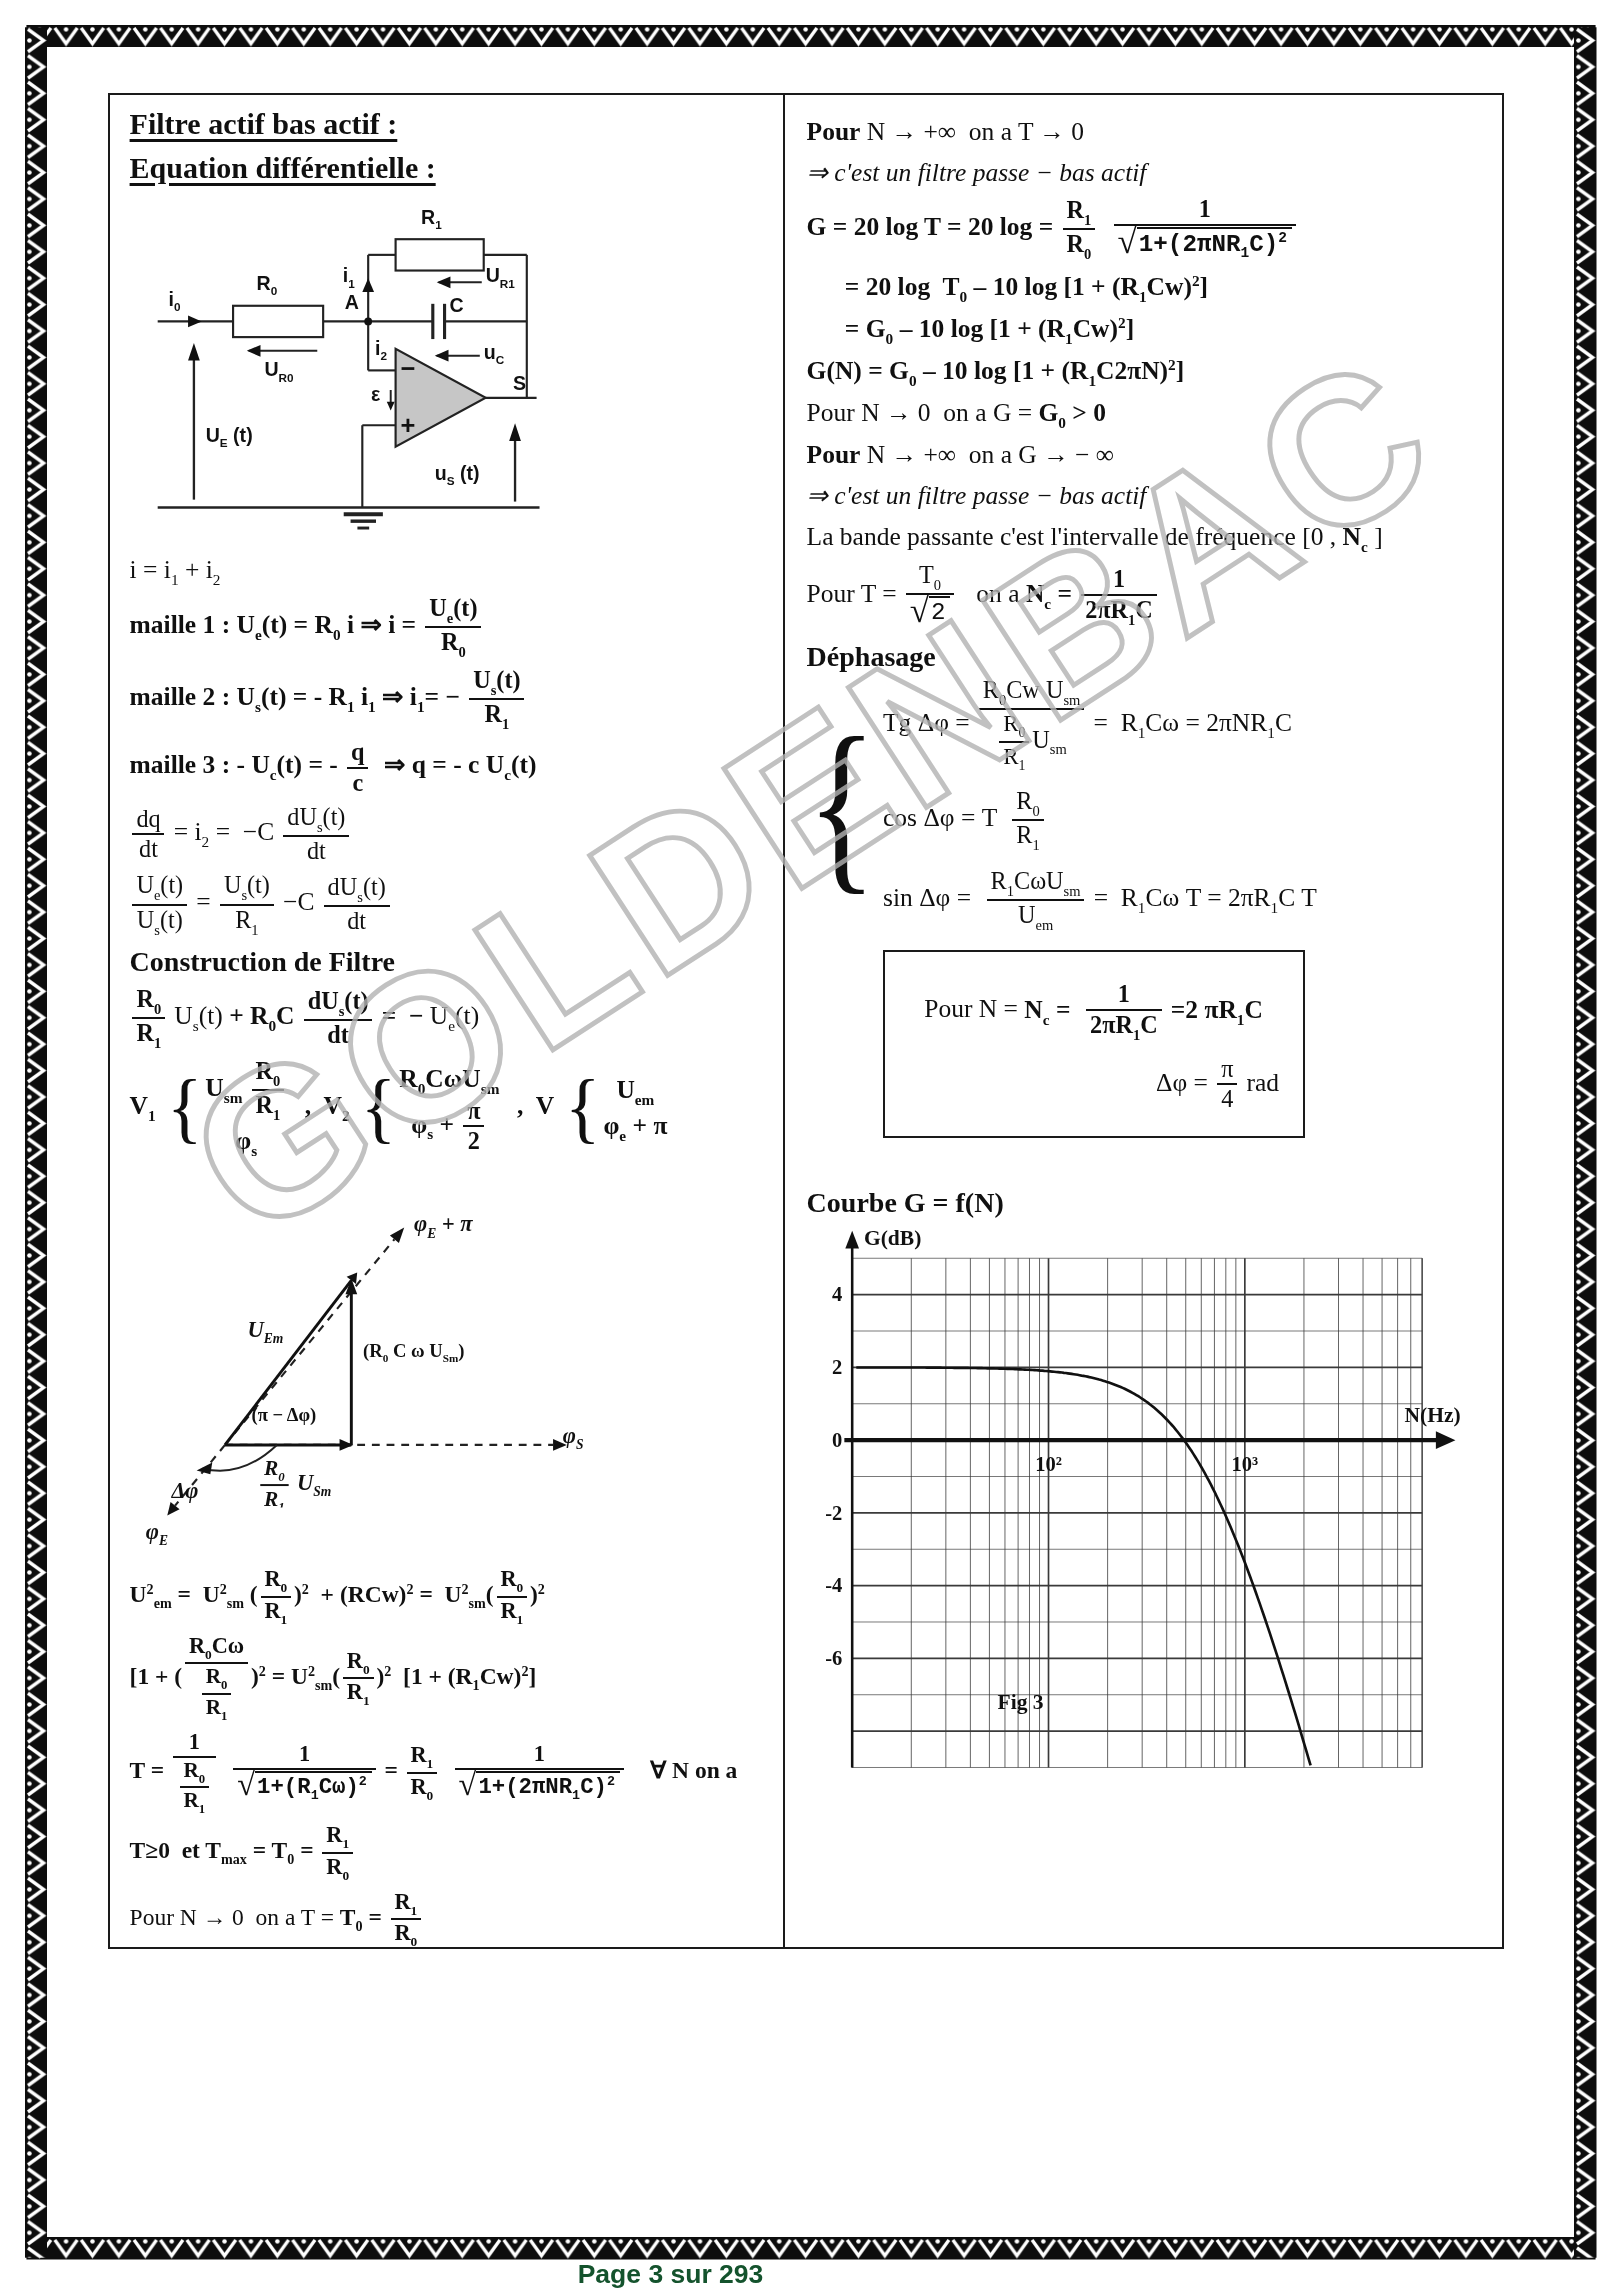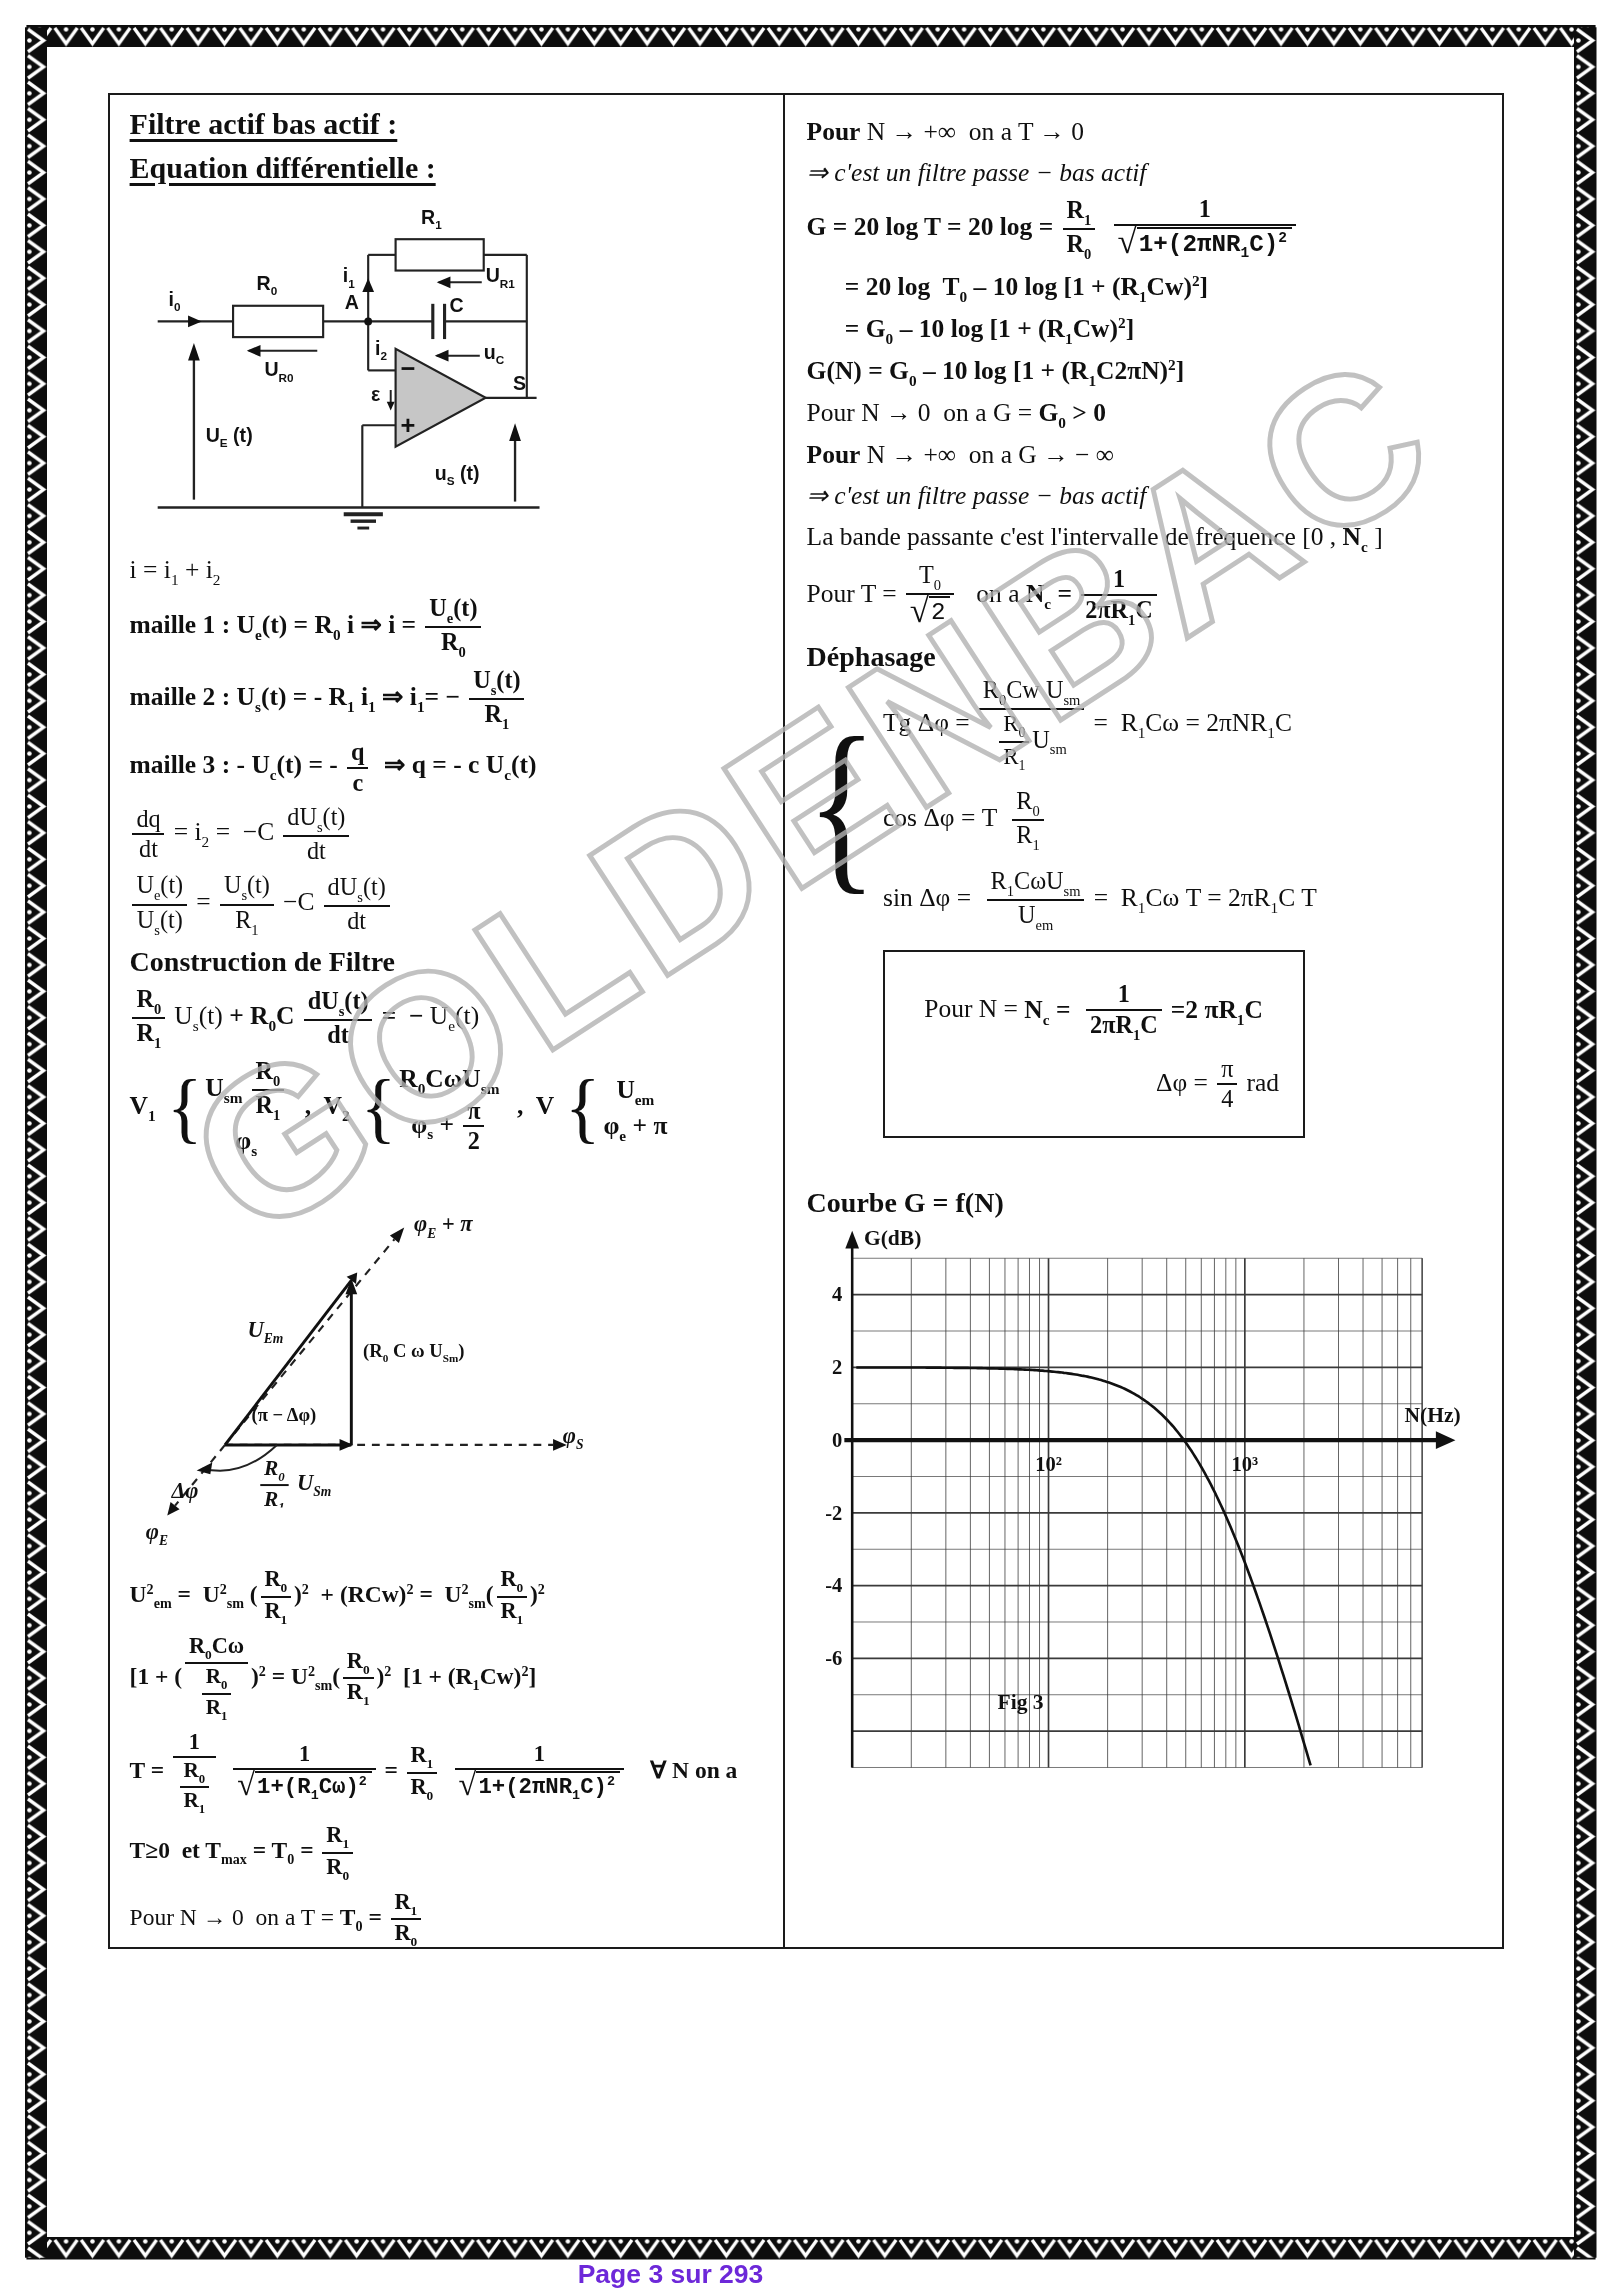--- a/index.html
+++ b/index.html
@@ -40,21 +40,21 @@
   .fresnel{margin:25.5px 0 5.9px 2px;}
   .svglbl{font-family:"Liberation Sans",sans-serif;font-weight:700;font-size:20px;color:#111;line-height:1.1;}
   .fresnel .svglbl{font-family:"Liberation Serif",serif;font-style:italic;font-weight:700;font-size:23px;}
   .fresnel .svglbl.smal{font-size:19px;font-style:normal;}
   .watermark{
     position:absolute;left:88px;top:676px;width:1451px;text-align:center;
     font-family:"Liberation Sans",sans-serif;font-weight:700;font-size:208px;letter-spacing:9.8px;
     color:rgba(0,0,0,0);-webkit-text-stroke:4.9px #b2b2b2;
     transform:rotate(-33deg);transform-origin:50% 50%;opacity:.8;pointer-events:none;z-index:5;
   }
-  .footer{position:absolute;top:2259px;left:0;width:1341px;text-align:center;font-family:"Liberation Sans",sans-serif;font-weight:700;font-size:26.5px;color:#6d28d9;}
+  .footer{position:absolute;top:2259px;left:0;width:1341px;text-align:center;font-family:"Liberation Sans",sans-serif;font-weight:700;font-size:26.5px;color:#14532d;}
   svg text{font-family:"Liberation Serif",serif;}
 </style>
 </head>
 <body>
 
 <div class="page">
 
   <svg class="bord" style="left:24.5px;top:24.5px;" width="1572" height="22.5" viewBox="0 0 1604 23">
     <defs>
       <pattern id="bpH" width="27" height="23" patternUnits="userSpaceOnUse">

